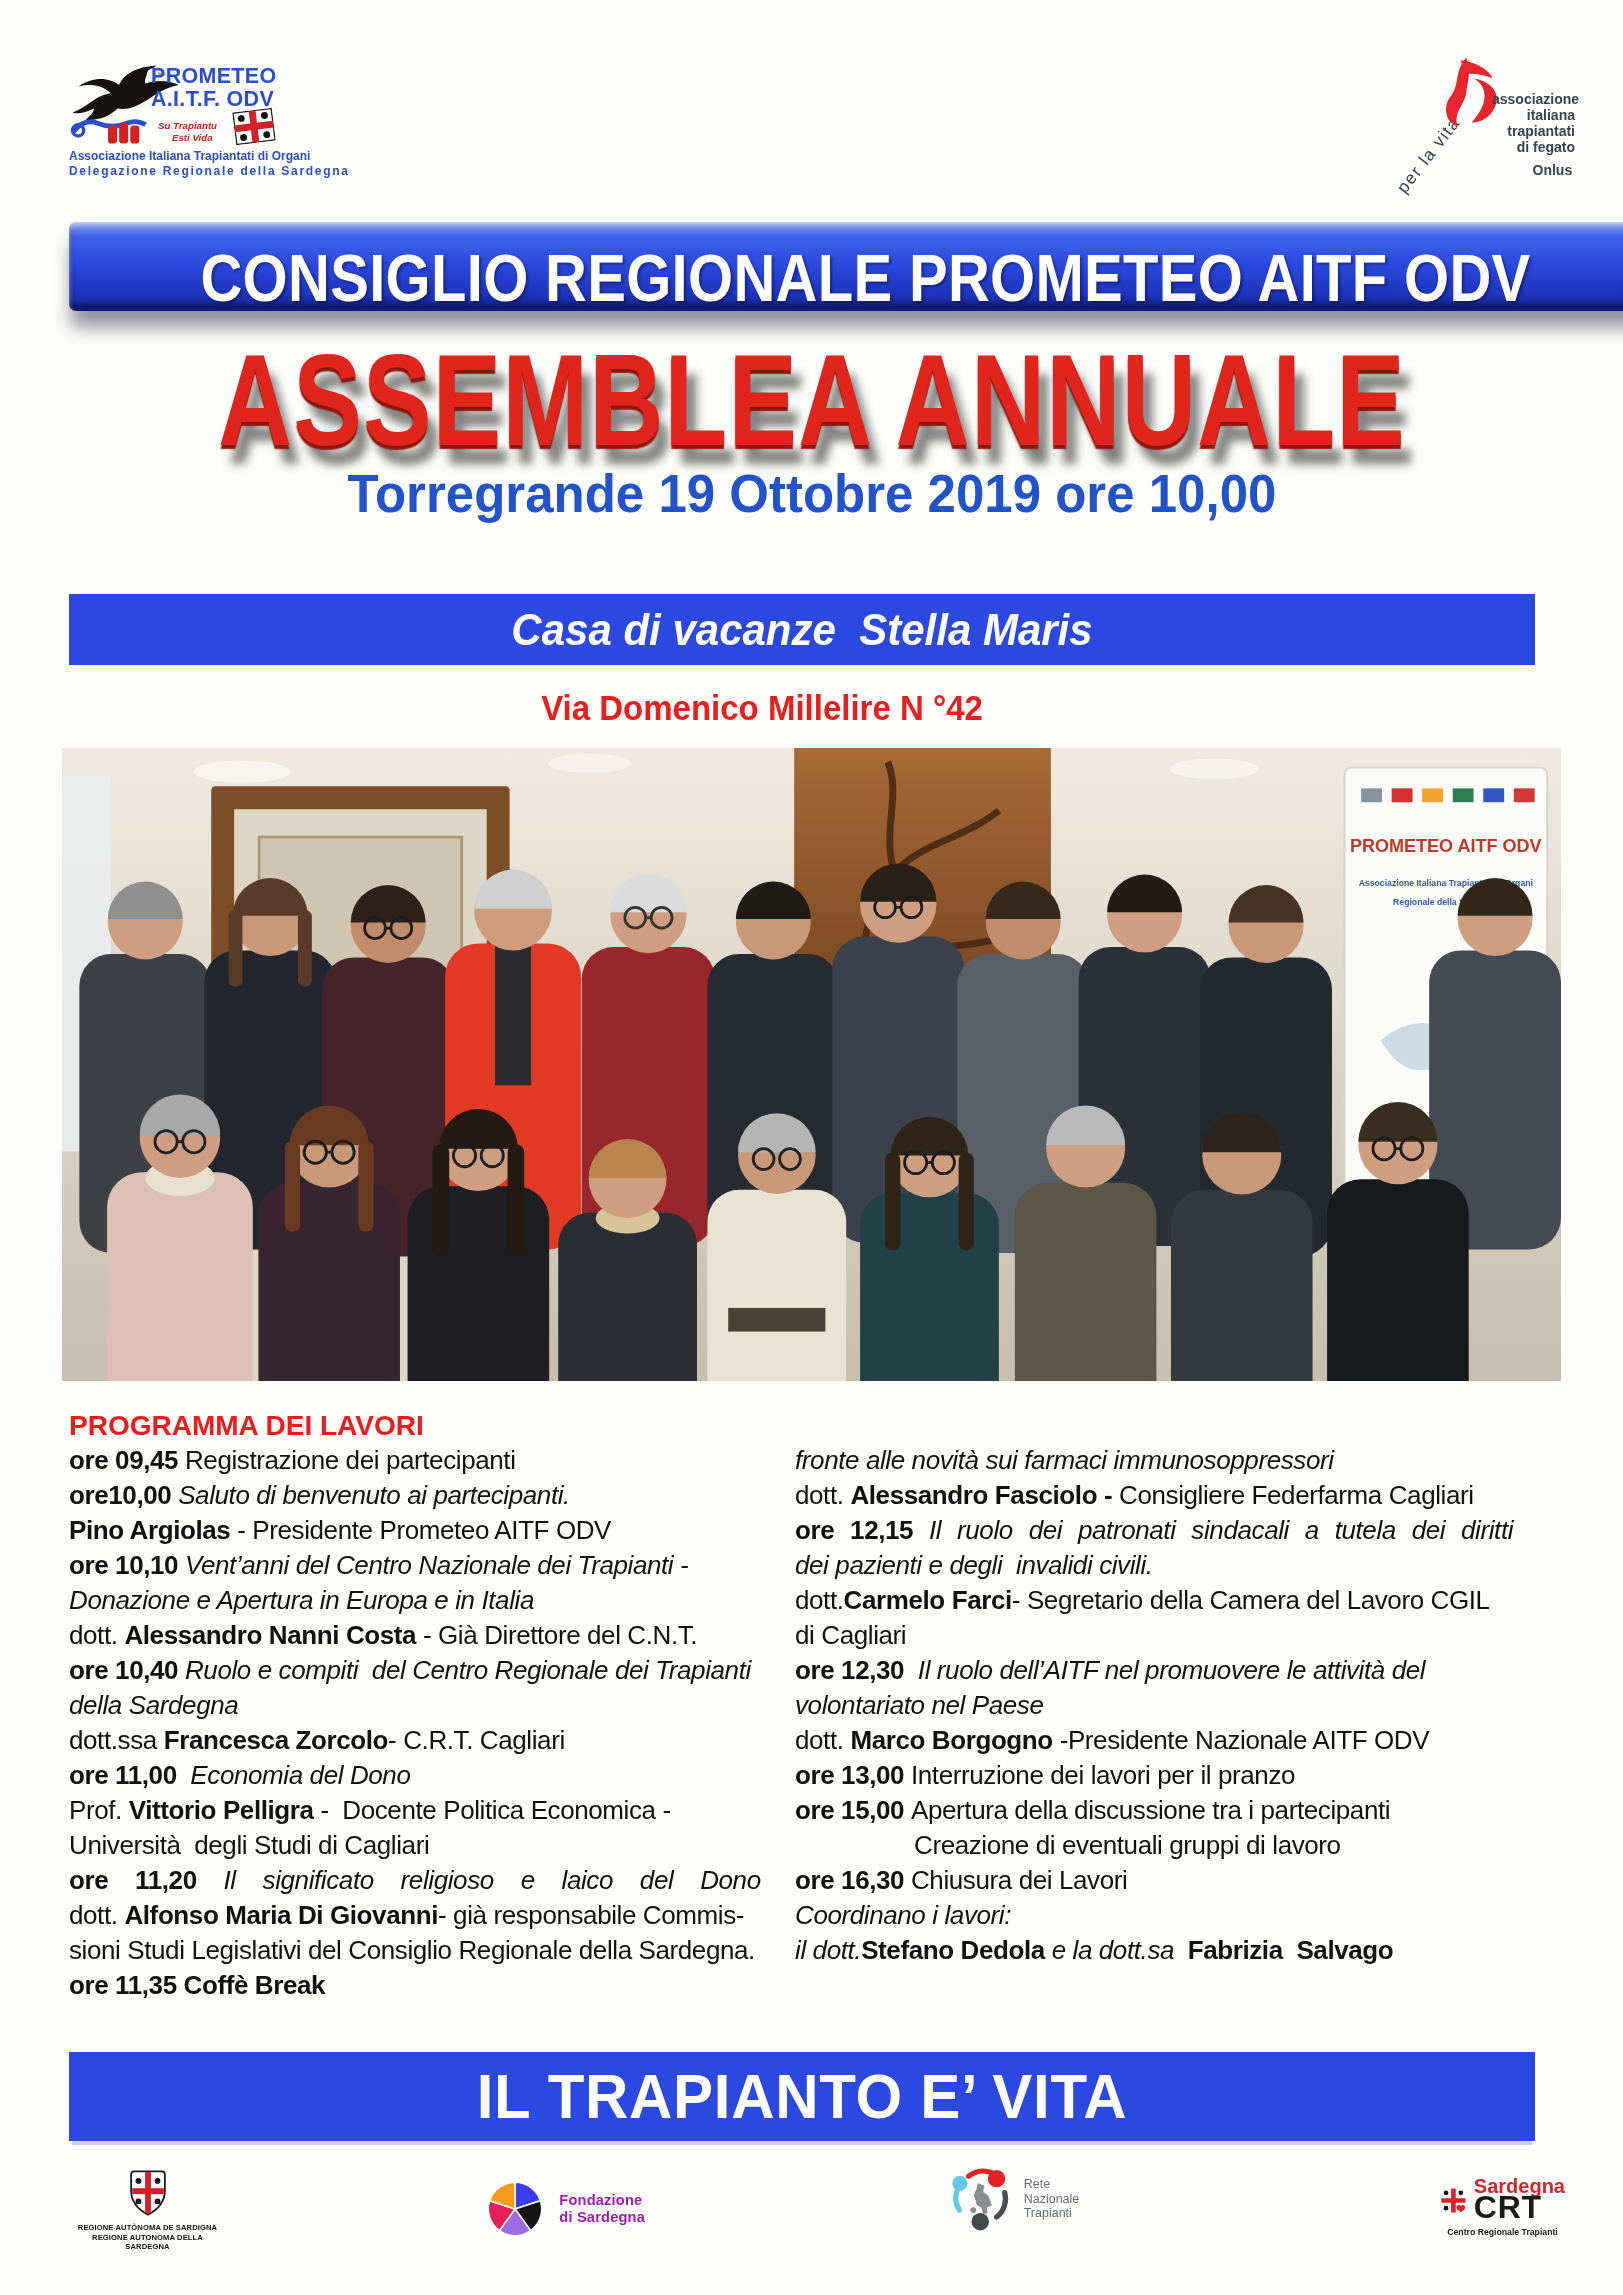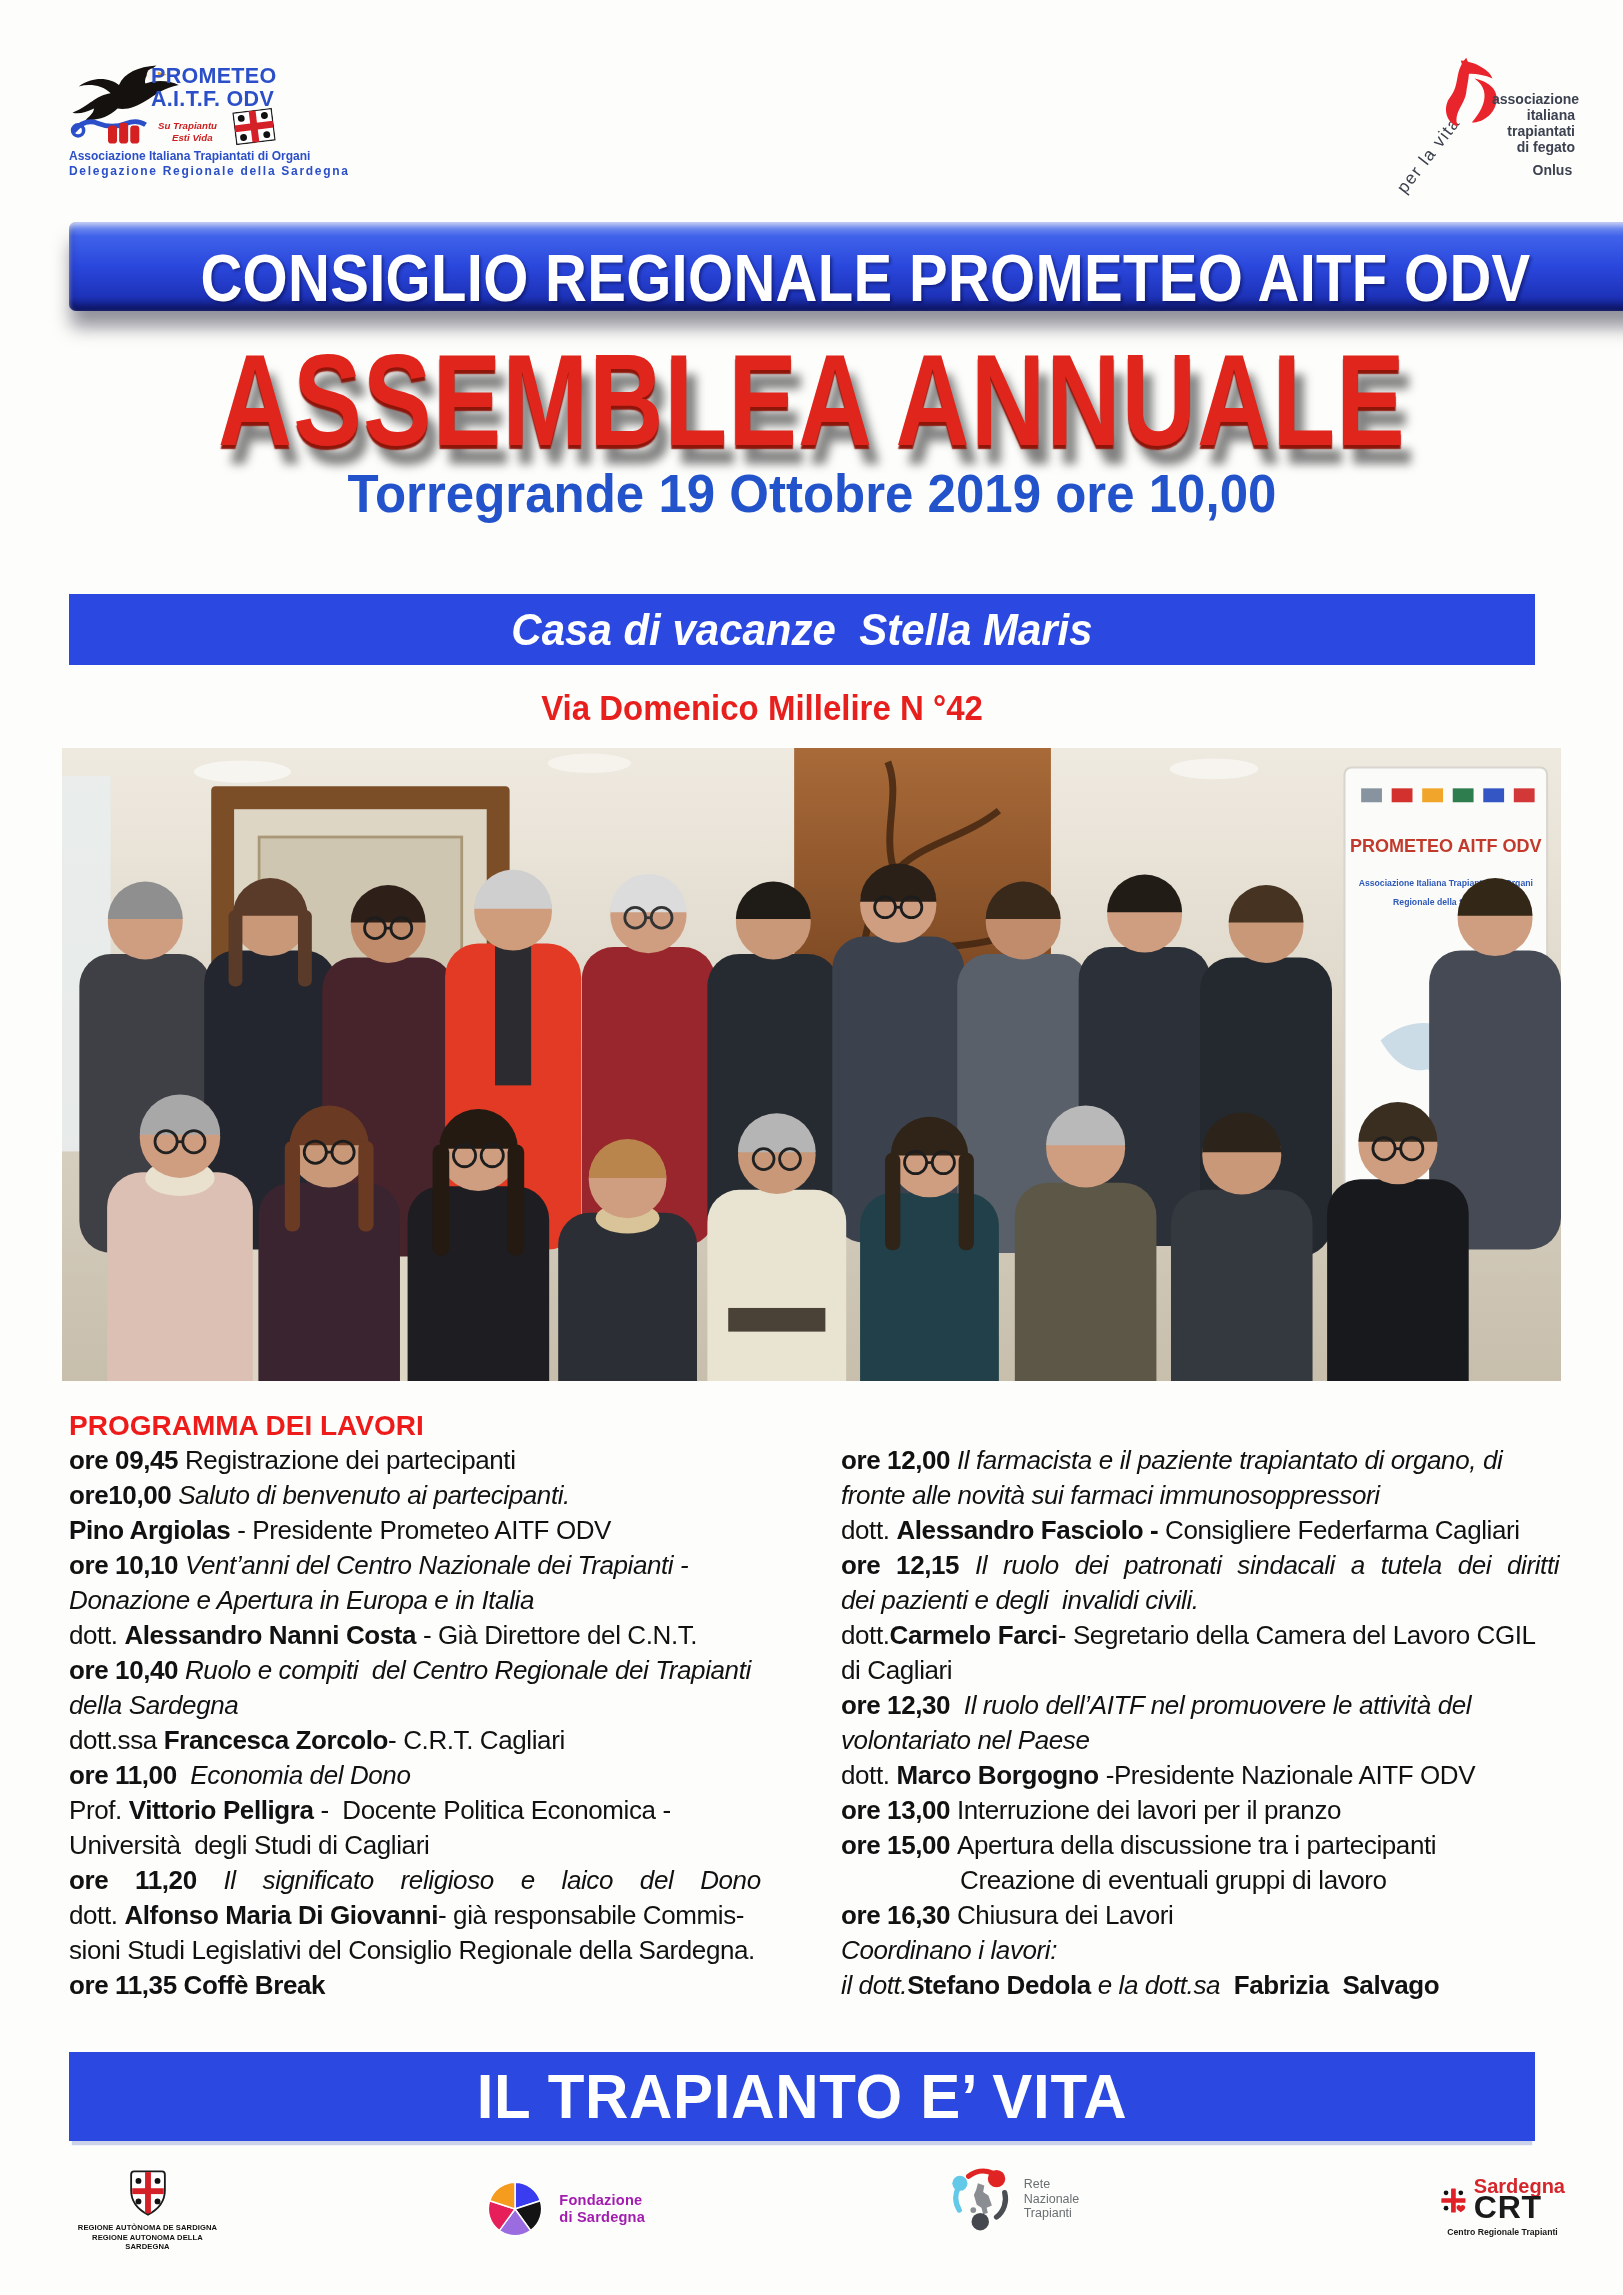--- a/index.html
+++ b/index.html
@@ -45,21 +45,21 @@
     position:absolute; left:69px; top:594px; width:1466px; height:71px; background:var(--blue);
     display:flex; align-items:center; justify-content:center;
   }
   .venue span{color:#fff; font-weight:bold; font-style:italic; font-size:42px; white-space:pre; transform:scaleY(1.05);}
   .address{position:absolute; left:0; top:689px; width:100%; text-align:center; color:var(--red); font-weight:bold; font-size:33px; transform:translateX(-50px) scaleY(1.08);}
   
   .photo{position:absolute; left:62px; top:748px; width:1499px; height:633px; background:#bef264; overflow:hidden;}
   .photo svg{display:block; width:100%; height:100%;}
   
   .program{position:absolute; left:69px; top:1408px; width:1498px;}
-  .columns{display:flex; gap:46px;}
+  .columns{display:flex; }
   .col{width:726px;}
   .col-right{margin-top:35px;}
   .pline{font-size:26px; line-height:35px; letter-spacing:-0.4px; color:var(--ink); white-space:pre-wrap;}
   .pline.p-heading{color:#ee1b1b; font-size:28px; letter-spacing:0;}
   .pline.stretch-wide{word-spacing:20px;}
   .pline.stretch{word-spacing:9px;}
   .pline.indent{padding-left:119px;}
   
   .footer-banner{
     position:absolute; left:69px; top:2052px; width:1466px; height:89px; background:var(--blue);
@@ -377,21 +377,20 @@
           <div class="pline"><span>dott.ssa </span><span style="font-weight: 700;">Francesca Zorcolo</span><span>- C.R.T. Cagliari</span></div>
           <div class="pline"><span style="font-weight: 700;">ore 11,00 </span><span style="font-style: italic;"> Economia del Dono</span></div>
           <div class="pline"><span>Prof. </span><span style="font-weight: 700;">Vittorio Pelligra</span><span> -  Docente Politica Economica -</span></div>
           <div class="pline"><span>Università  degli Studi di Cagliari</span></div>
           <div class="pline stretch-wide"><span style="font-weight: 700;">ore 11,20 </span><span style="font-style: italic;">Il significato religioso e laico del Dono</span></div>
           <div class="pline"><span>dott. </span><span style="font-weight: 700;">Alfonso Maria Di Giovanni</span><span>- già responsabile Commis-</span></div>
           <div class="pline"><span>sioni Studi Legislativi del Consiglio Regionale della Sardegna.</span></div>
           <div class="pline"><span style="font-weight: 700;">ore 11,35 Coffè Break</span></div>
         </div>
       <div class="col col-right" id="col-right">
-          <div class="pline"><span style="font-weight: 700;">ore 12,00 </span><span style="font-style: italic;">Il farmacista e il paziente trapiantato di organo, di</span></div>
           <div class="pline"><span style="font-style: italic;">fronte alle novità sui farmaci immunosoppressori</span></div>
           <div class="pline"><span>dott. </span><span style="font-weight: 700;">Alessandro Fasciolo -</span><span> Consigliere Federfarma Cagliari</span></div>
           <div class="pline stretch"><span style="font-weight: 700;">ore 12,15 </span><span style="font-style: italic;">Il ruolo dei patronati sindacali a tutela dei diritti</span></div>
           <div class="pline"><span style="font-style: italic;">dei pazienti e degli  invalidi civili.</span></div>
           <div class="pline"><span>dott.</span><span style="font-weight: 700;">Carmelo Farci</span><span>- Segretario della Camera del Lavoro CGIL</span></div>
           <div class="pline"><span>di Cagliari</span></div>
           <div class="pline"><span style="font-weight: 700;">ore 12,30 </span><span style="font-style: italic;"> Il ruolo dell’AITF nel promuovere le attività del</span></div>
           <div class="pline"><span style="font-style: italic;">volontariato nel Paese</span></div>
           <div class="pline"><span>dott. </span><span style="font-weight: 700;">Marco Borgogno</span><span> -Presidente Nazionale AITF ODV</span></div>
           <div class="pline"><span style="font-weight: 700;">ore 13,00 </span><span>Interruzione dei lavori per il pranzo</span></div>

